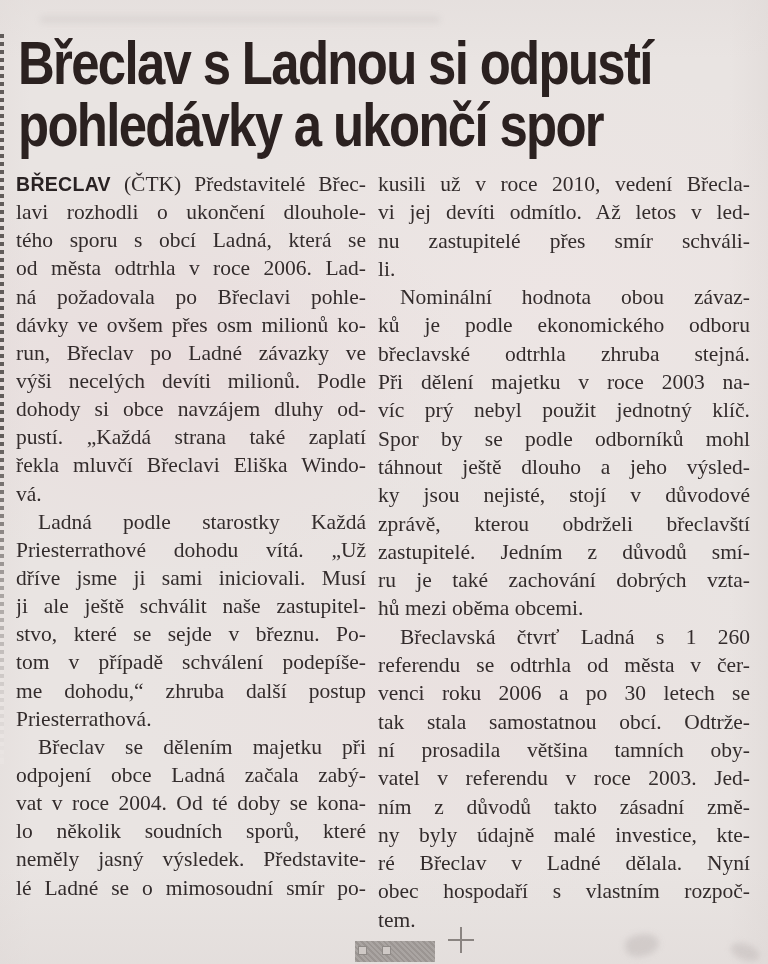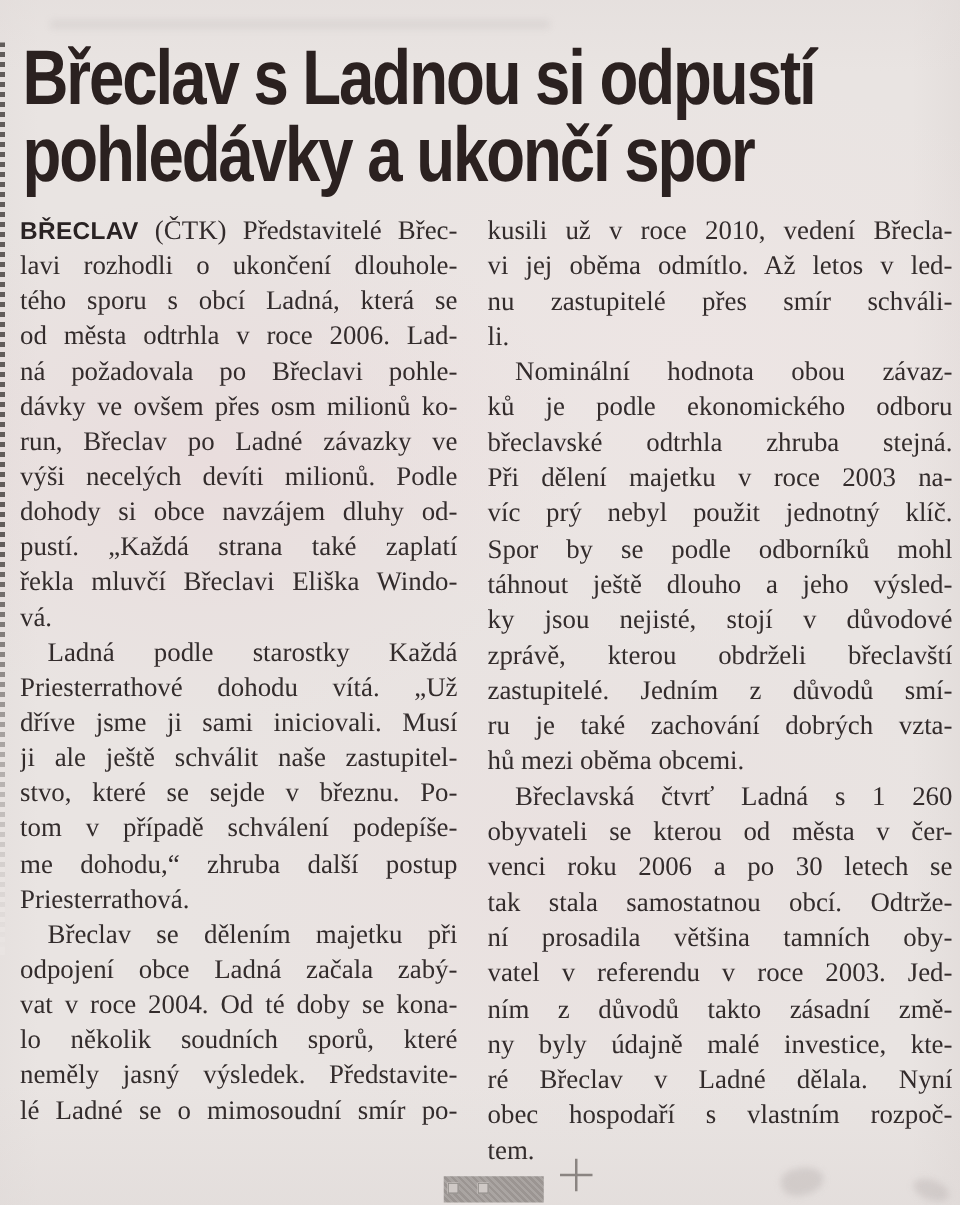--- a/index.html
+++ b/index.html
@@ -36,21 +36,21 @@
   .headline{
     position:absolute;left:18px;top:32px;margin:0;
     font-family:"Liberation Sans", sans-serif;
     font-weight:bold;color:#2b2120;
     font-size:62px;line-height:62px;letter-spacing:-2px;
   }
   .headline .hl-line{transform:scaleX(0.82);transform-origin:left top;white-space:nowrap;}
 
   .article-body{
     position:absolute;left:16px;top:170px;width:746px;
-    display:flex;gap:24px;
+    display:flex;gap:12px;
     color:#332c2c;font-size:21.5px;
   }
   .col{line-height:28.15px;}
   .col-left{width:350px;}
   .col-right{width:372px;line-height:28.3px;}
   .line{
     text-align:justify;text-align-last:justify;
     height:28.15px;overflow:hidden;white-space:normal;
   }
   .col-right .line{height:28.3px;}
@@ -117,37 +117,37 @@
       <div class="line end">Priesterrathová.</div>
       <div class="line indent">Břeclav se dělením majetku při</div>
       <div class="line">odpojení obce Ladná začala zabý-</div>
       <div class="line">vat v roce 2004. Od té doby se kona-</div>
       <div class="line">lo několik soudních sporů, které</div>
       <div class="line">neměly jasný výsledek. Představite-</div>
       <div class="line">lé Ladné se o mimosoudní smír po-</div>
     </div>
   <div class="col col-right">
       <div class="line">kusili už v roce 2010, vedení Břecla-</div>
-      <div class="line">vi jej oběma odmítlo. Až letos v led-</div>
+      <div class="line">vi jej devíti odmítlo. Až letos v led-</div>
       <div class="line">nu zastupitelé přes smír schváli-</div>
       <div class="line end">li.</div>
       <div class="line indent">Nominální hodnota obou závaz-</div>
       <div class="line">ků je podle ekonomického odboru</div>
       <div class="line">břeclavské odtrhla zhruba stejná.</div>
       <div class="line">Při dělení majetku v roce 2003 na-</div>
       <div class="line">víc prý nebyl použit jednotný klíč.</div>
       <div class="line">Spor by se podle odborníků mohl</div>
       <div class="line">táhnout ještě dlouho a jeho výsled-</div>
       <div class="line">ky jsou nejisté, stojí v důvodové</div>
       <div class="line">zprávě, kterou obdrželi břeclavští</div>
       <div class="line">zastupitelé. Jedním z důvodů smí-</div>
       <div class="line">ru je také zachování dobrých vzta-</div>
       <div class="line end">hů mezi oběma obcemi.</div>
       <div class="line indent">Břeclavská čtvrť Ladná s 1 260</div>
-      <div class="line">obyvateli se kterou od města v čer-</div>
+      <div class="line">referendu se odtrhla od města v čer-</div>
       <div class="line">venci roku 2006 a po 30 letech se</div>
       <div class="line">tak stala samostatnou obcí. Odtrže-</div>
       <div class="line">ní prosadila většina tamních oby-</div>
       <div class="line">vatel v referendu v roce 2003. Jed-</div>
       <div class="line">ním z důvodů takto zásadní změ-</div>
       <div class="line">ny byly údajně malé investice, kte-</div>
       <div class="line">ré Břeclav v Ladné dělala. Nyní</div>
       <div class="line">obec hospodaří s vlastním rozpoč-</div>
       <div class="line end">tem.</div>
     </div>

